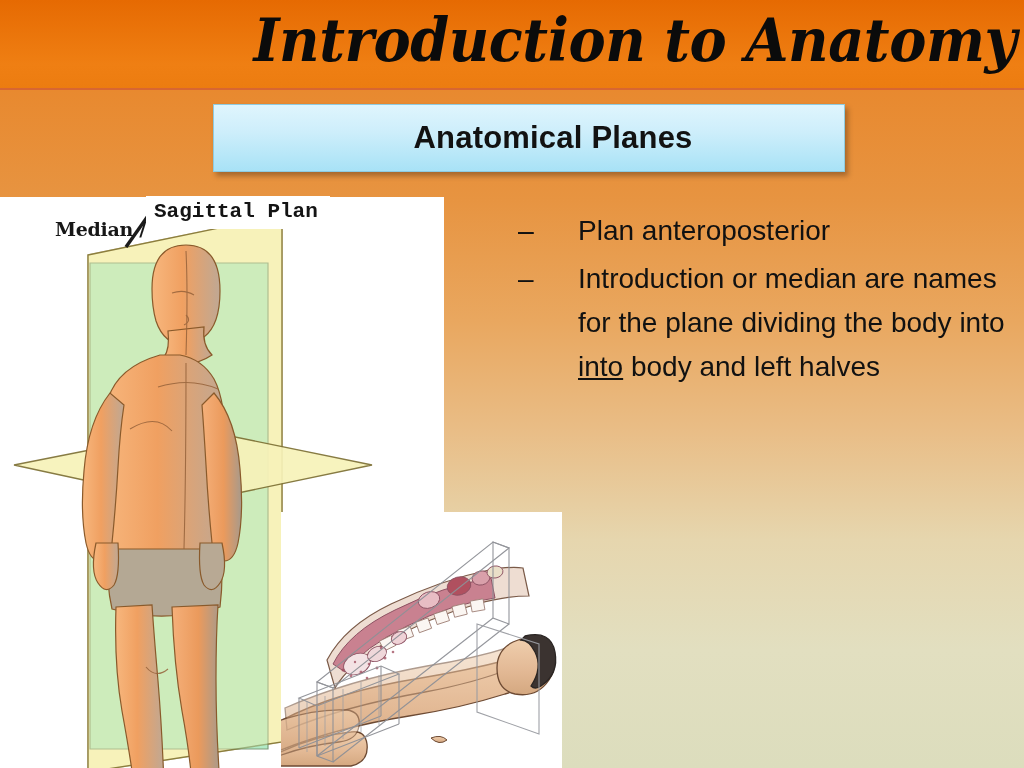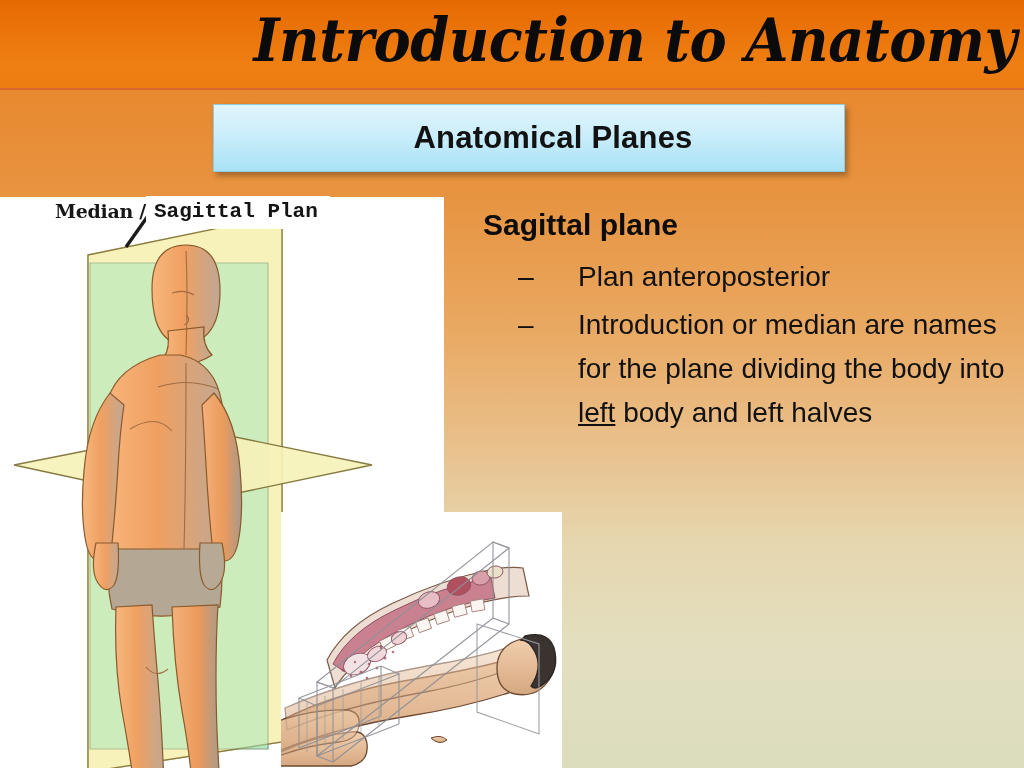--- a/index.html
+++ b/index.html
@@ -87,21 +87,21 @@
   }
   .fig-inset {
     position: absolute;
     left: 281px; top: 512px;
     width: 281px; height: 256px;
     background: #ffffff;
     overflow: hidden;
   }
   .fig-label-median {
     position: absolute;
-    left: 55px; top: 200px;
+    left: 55px; top: 218px;
     font-family: "DejaVu Serif", serif;
     font-weight: 700;
     font-size: 19px;
     color: #171717;
     letter-spacing: -0.3px;
   }
   .fig-label-box {
     position: absolute;
     left: 146px; top: 196px;
     background: #ffffff;
@@ -301,31 +301,30 @@
 
       <polygon points="196,112 258,132 258,222 196,200" stroke="#9a9ca2"></polygon>
     </g>
   </svg>
 </div>
 
 <div class="fig-label-median">Median /</div>
 <div class="fig-label-box">Sagittal Plan</div>
 
 <div class="content">
-  <div class="lead">Sagittal plane</div>
   <ul class="bullets">
 
     <li class="bullet">
       <span class="dash">–</span>
     </li>
 
     <li class="bullet">
       <span class="dash">–</span>
       <span>Plan </span><b>anteroposterior</b>
     </li>
 
     <li class="bullet">
       <span class="dash">–</span>
-      <span>Introduction or median are names for the plane dividing the body into </span><u>left</u><span> body and left halves</span>
+      <span>Introduction or median are names for the plane dividing the body into </span><u>into</u><span> body and left halves</span>
     </li>
 
   </ul>
 </div>
 
 </body></html>

